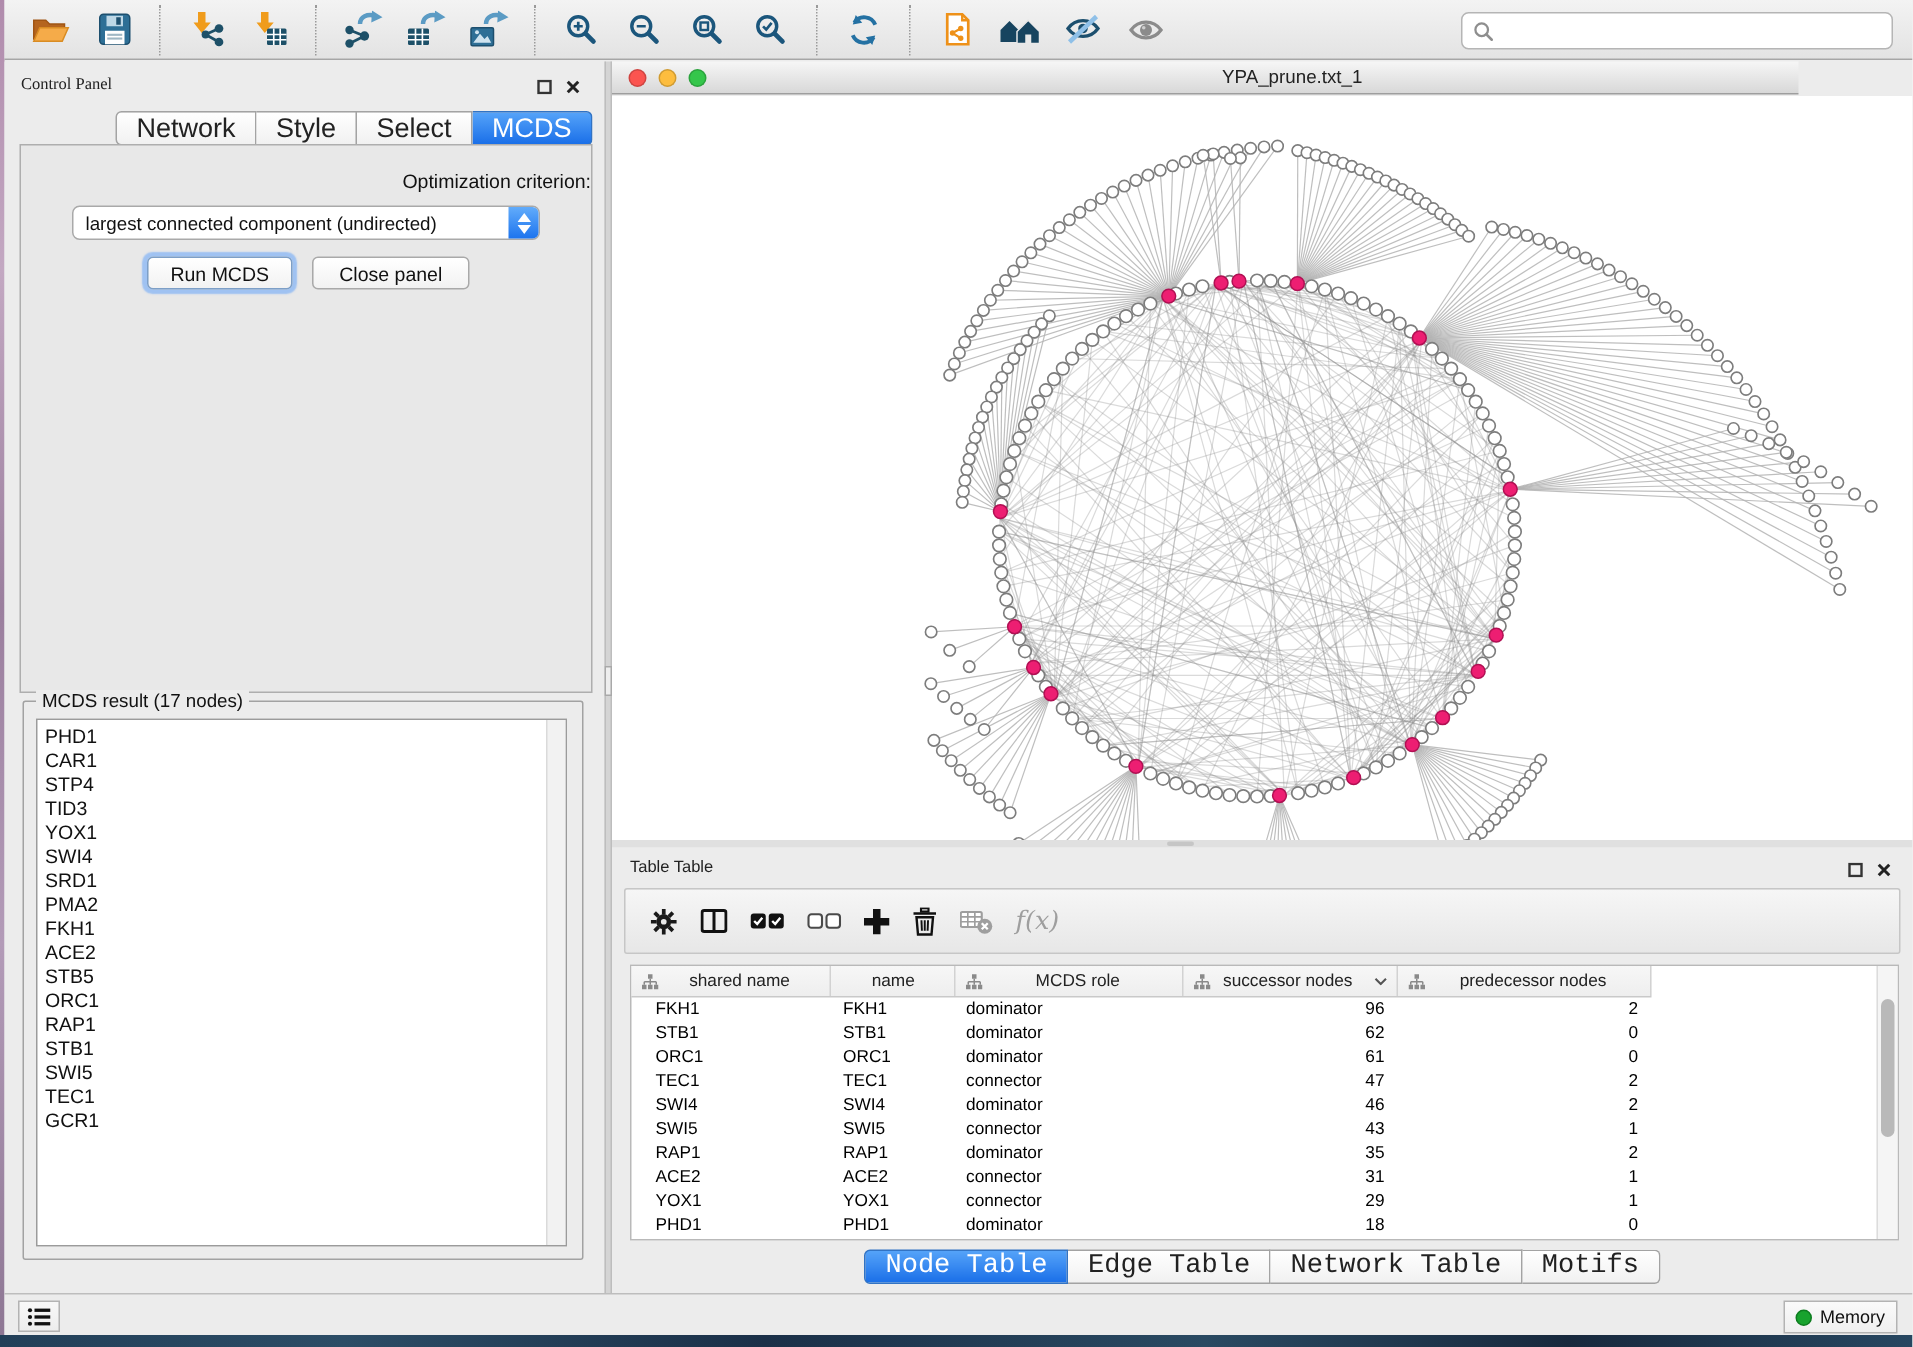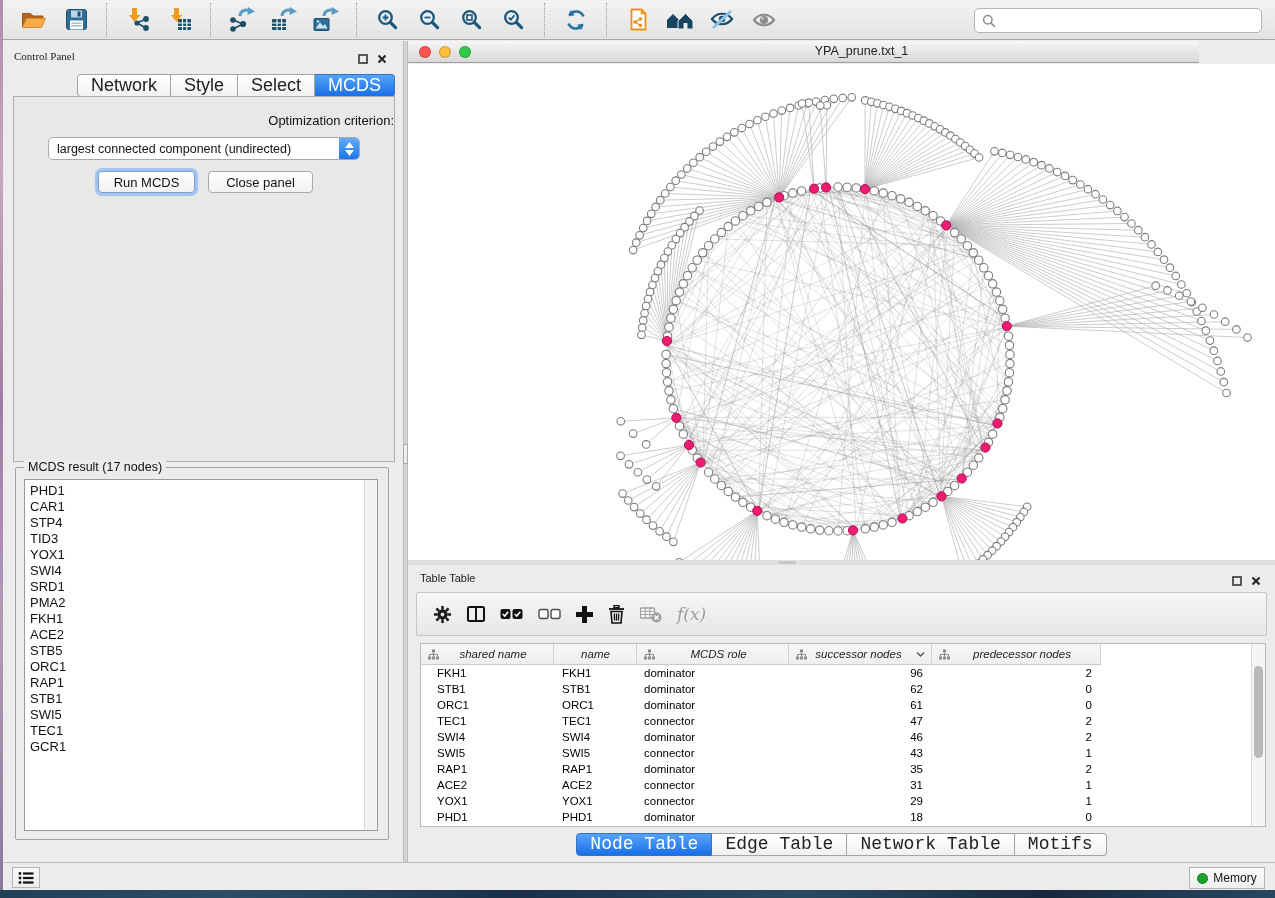--- a/index.html
+++ b/index.html
@@ -51,21 +51,21 @@
   #net-titlebar{left:0;top:0;width:100%;height:22px;background:linear-gradient(180deg,#f6f6f6,#d8d8d8);border-bottom:1px solid #9e9e9e;box-sizing:border-box;}
   .tl{position:absolute;top:5px;width:12px;height:12px;border-radius:50%;}
   #net-title{left:0;top:3px;width:100%;text-align:center;padding-left:116px;box-sizing:border-box;font-size:12.5px;color:#222;}
   #net-canvas{left:0;top:23px;width:867px;height:496px;background:#fff;overflow:hidden;}
   
   #table-panel{left:408px;top:565px;width:867px;height:297px;background:#ececec;}
   #tp-toolbar{left:8px;top:27px;width:851px;height:44px;background:linear-gradient(180deg,#f6f6f6,#e7e7e7);border:1px solid #c6c6c6;border-radius:2px;display:flex;align-items:center;padding-left:16px;gap:15px;box-sizing:border-box;}
   .tp-icon{display:flex;align-items:center;justify-content:center;}
   #fx-label{font-size:17px;color:#9e9e9e;font-family:"DejaVu Serif","Liberation Serif",serif;font-style:italic;}
   #dtable{left:12px;top:78px;width:844px;height:182px;background:#fff;border:1px solid #b9b9b9;box-sizing:content-box;}
-  #thead{position:absolute;left:0;top:0;height:20px;display:flex;background:linear-gradient(180deg,#f7f7f7,#eee);border-bottom:1px solid #c9c9c9;font-style:italic;}
+  #thead{position:absolute;left:0;top:0;height:20px;display:flex;background:linear-gradient(180deg,#f7f7f7,#eee);border-bottom:1px solid #c9c9c9;}
   .th{display:flex;align-items:center;border-right:1px solid #d2d2d2;box-sizing:border-box;padding-left:7px;font-size:11.5px;color:#222;}
   .th .th-label{flex:1;text-align:center;padding-right:6px;white-space:nowrap;}
   .tr{display:flex;height:16px;align-items:center;}
   .td{font-size:11.5px;color:#000;box-sizing:border-box;white-space:nowrap;overflow:hidden;}
   #tbl-scroll{position:absolute;right:0;top:0;width:14px;height:100%;background:#f5f5f5;border-left:1px solid #dcdcdc;box-sizing:border-box;}
   #tbl-thumb{position:absolute;left:2px;top:22px;width:9px;height:92px;background:#b9b9b9;border-radius:5px;}
   #tp-tabs{position:absolute;left:0;top:268px;width:100%;display:flex;justify-content:center;font-family:Liberation Mono, monospace;}
   
   #status-bar{left:3px;top:862px;width:1272px;height:28px;background:#ececec;border-top:1px solid #bdbdbd;box-sizing:border-box;}
   #list-btn{left:9px;top:4px;width:28px;height:21px;background:linear-gradient(180deg,#f8f8f8,#ededed);border:1px solid #b3b3b3;display:flex;align-items:center;justify-content:center;box-sizing:border-box;}

